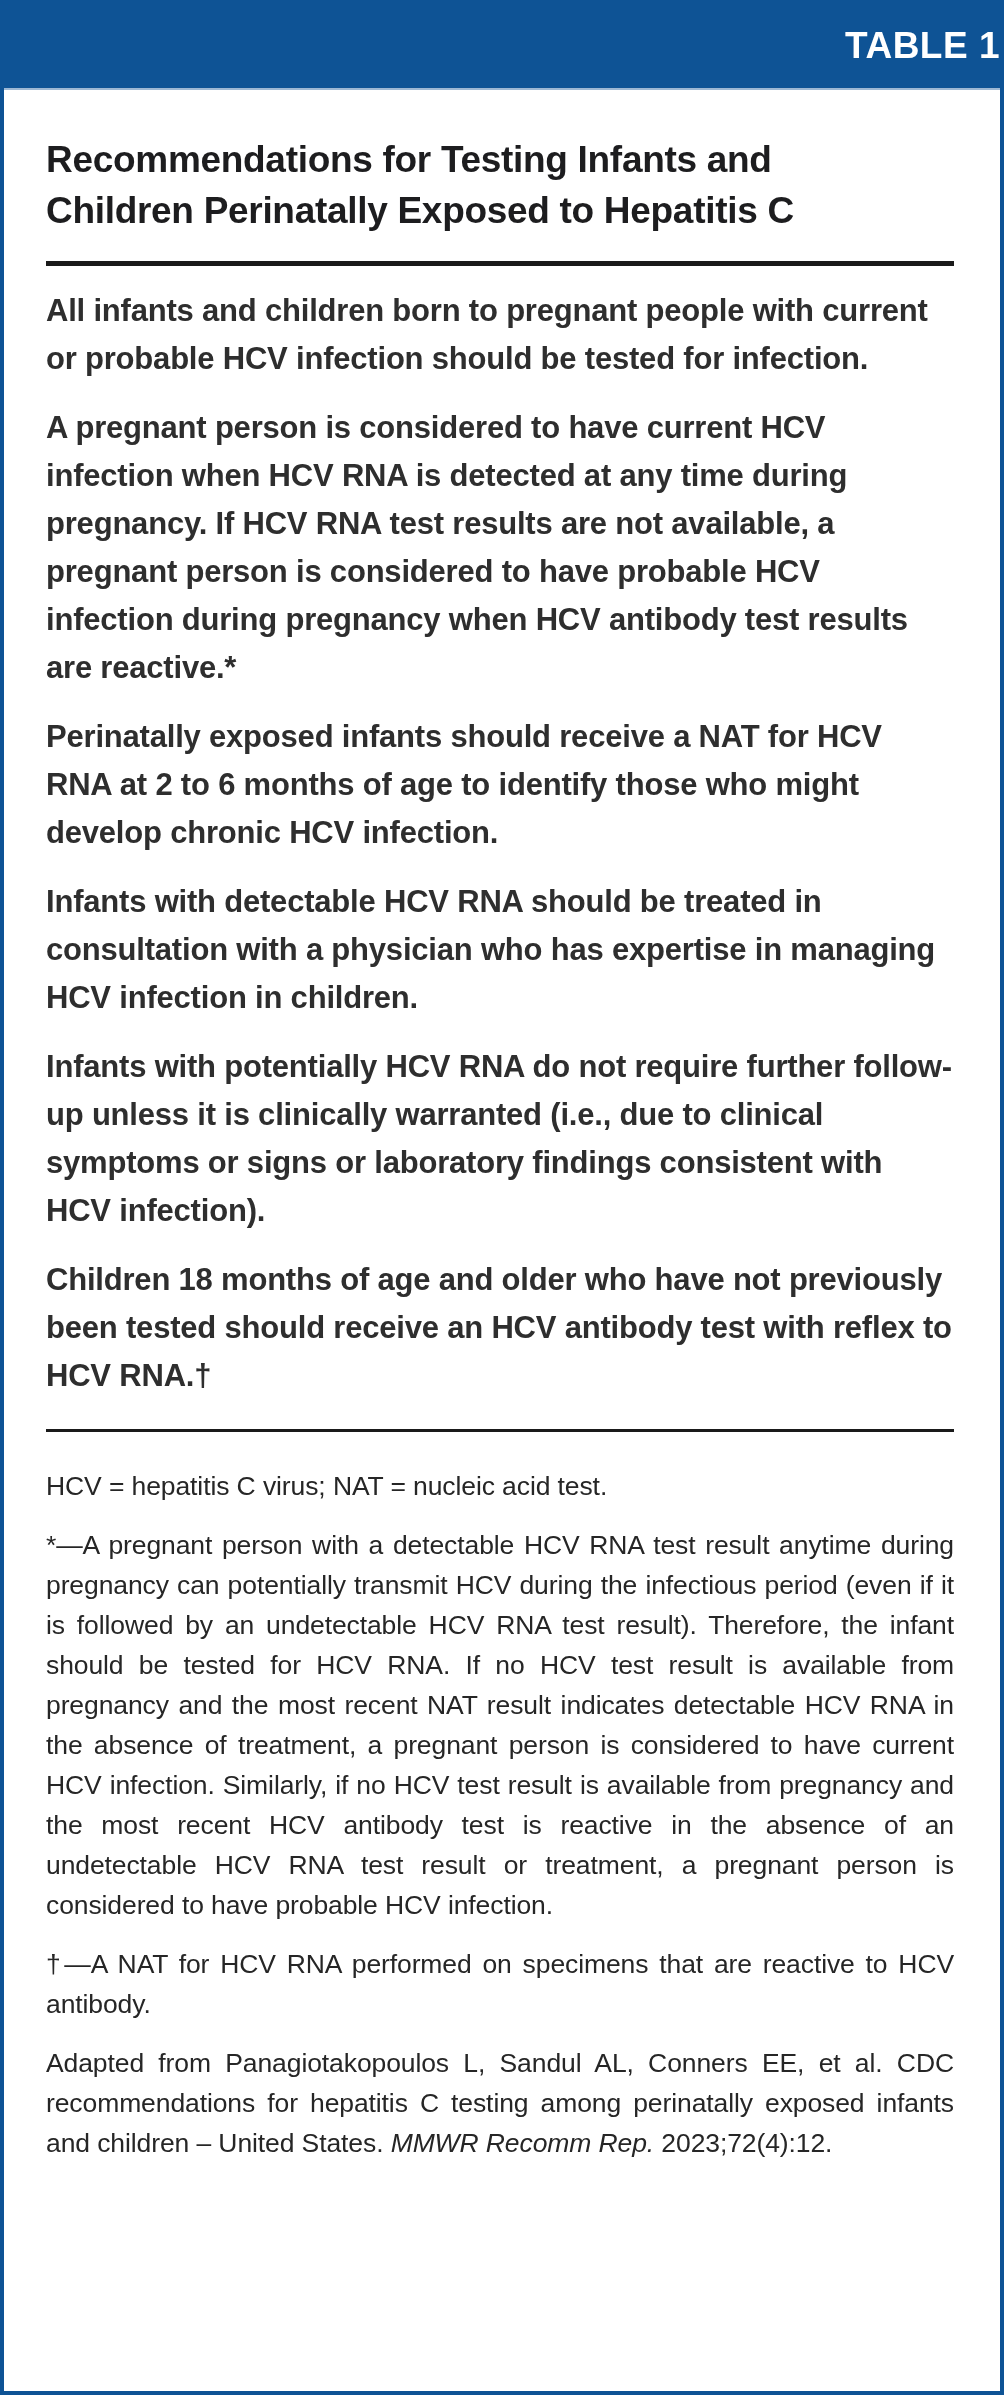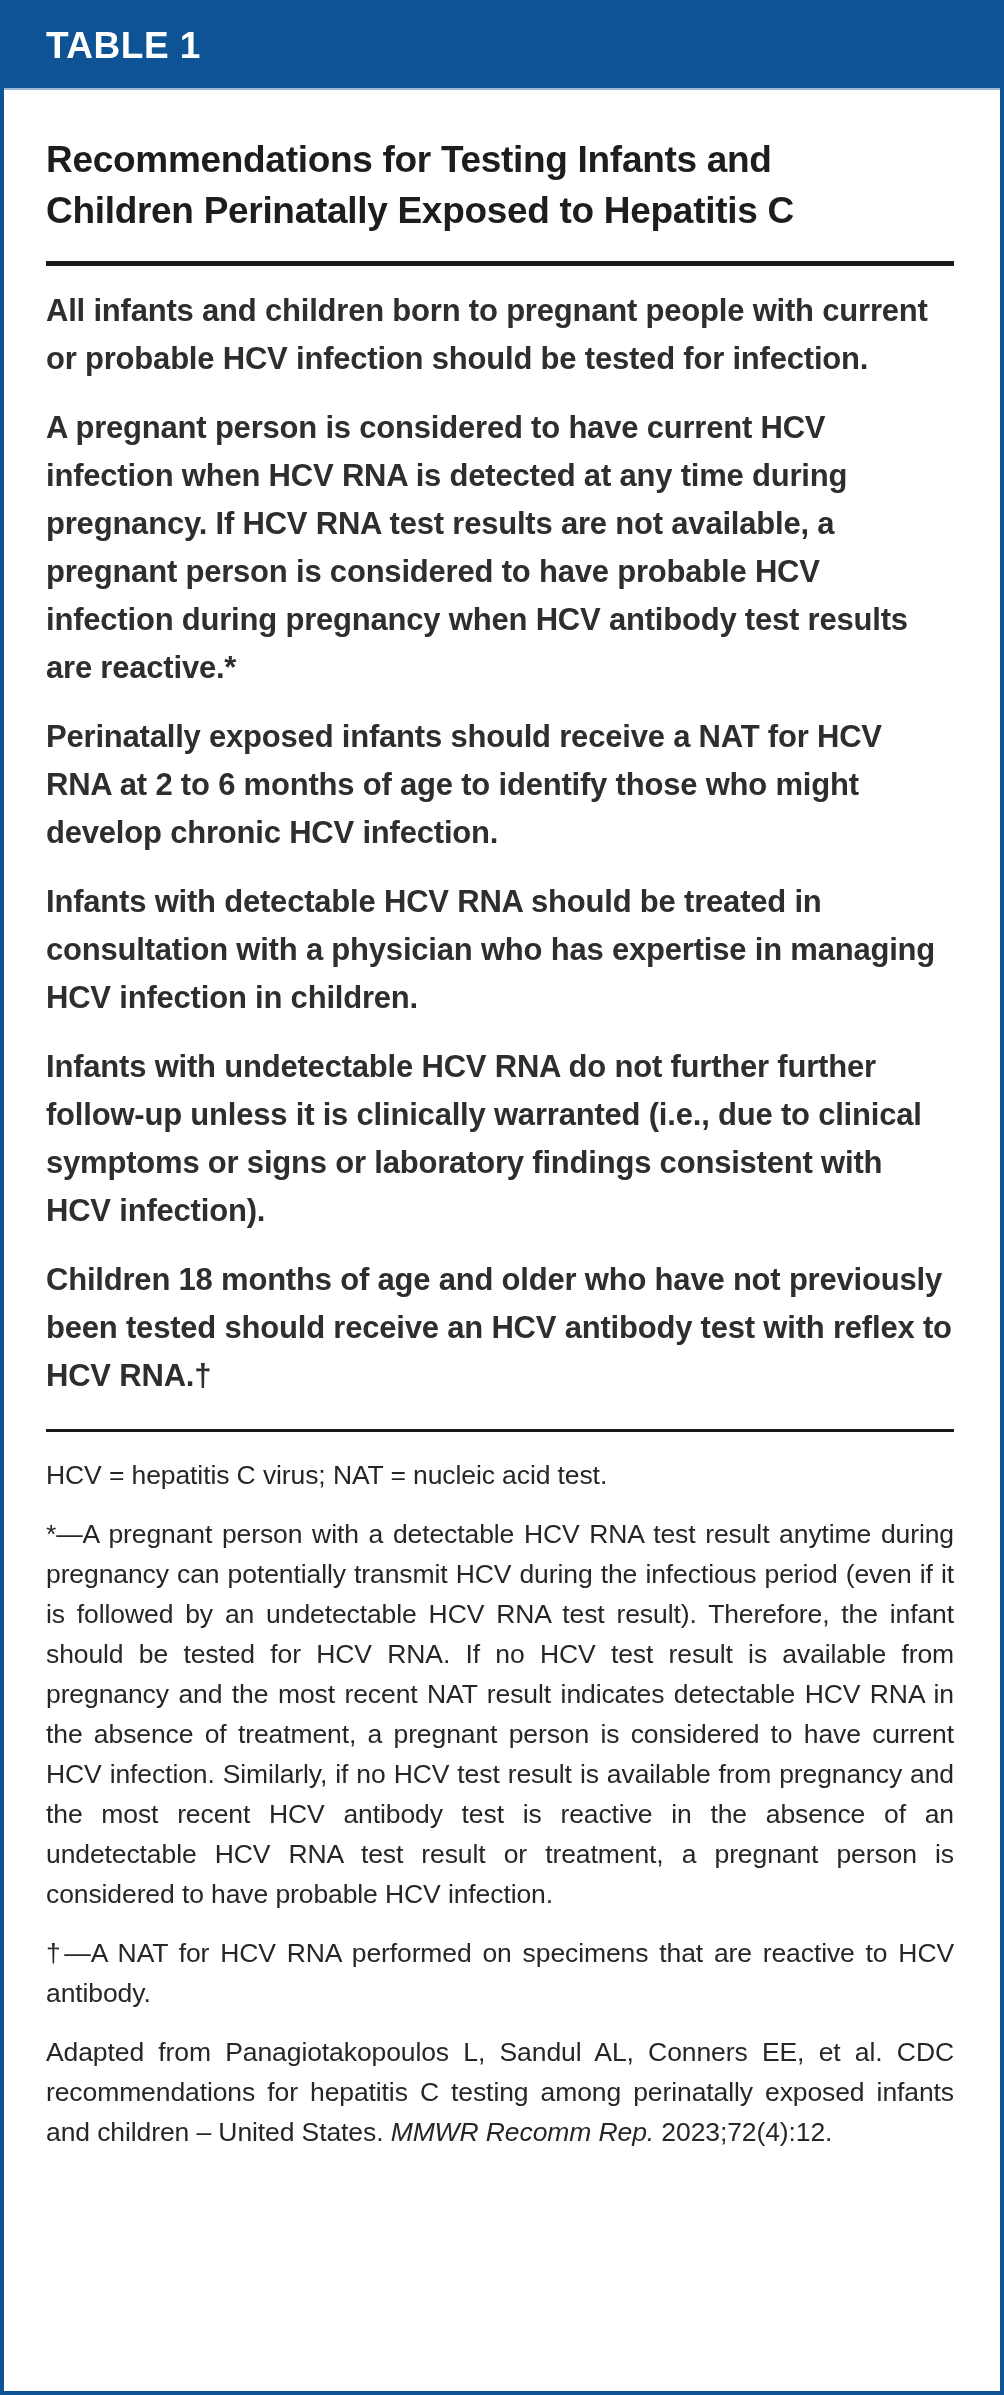--- a/index.html
+++ b/index.html
@@ -16,20 +16,21 @@
     background: #ffffff;
     display: flex; flex-direction: column;
   }
   .table-header {
     background: #0e5395;
     height: 84px;
     flex: 0 0 auto;
     display: flex; align-items: center;
     padding-left: 42px;
     border-bottom: 2px solid #9db8d4;
+    justify-content: flex-end;
   }
   .table-tag {
     color: #ffffff;
     font-weight: bold;
     font-size: 37px;
     letter-spacing: 0.5px;
   }
   .content {
     padding: 44px 46px 0 42px;
   }
@@ -60,42 +61,42 @@
     margin: 21px 0 0 0;
     letter-spacing: -0.2px;
     font-weight: bold;
   }
   .abbrev, .footnote, .citation {
     font-size: 26.5px;
     line-height: 40px;
     color: #262626;
     letter-spacing: -0.1px;
   }
-  .abbrev { margin: 23px 0 0 0; }
+  .abbrev { margin: 34px 0 0 0; }
   .footnote { margin: 19px 0 0 0; text-align: justify; }
   .citation { margin: 19px 0 0 0; text-align: justify; }
   .citation .ital { font-style: italic; }
 </style>
 </head>
 <body>
 
 <div class="table-card">
   <div class="table-header">
     <span class="table-tag">TABLE 1</span>
   </div>
   <div class="content">
     <div class="table-title">Recommendations for Testing Infants and
 Children Perinatally Exposed to Hepatitis C</div>
     <hr class="rule-thick">
 
     <p class="reco">All infants and children born to pregnant people with current or probable HCV infection should be tested for infection.</p>
     <p class="reco">A pregnant person is considered to have current HCV infection when HCV RNA is detected at any time during pregnancy. If HCV RNA test results are not available, a pregnant person is considered to have probable HCV infection during pregnancy when HCV antibody test results are reactive.*</p>
     <p class="reco">Perinatally exposed infants should receive a NAT for HCV RNA at 2 to 6 months of age to identify those who might develop chronic HCV infection.</p>
     <p class="reco">Infants with detectable HCV RNA should be treated in consultation with a physician who has expertise in managing HCV infection in children.</p>
-    <p class="reco">Infants with undetectable HCV RNA do not further further follow-up unless it is clinically warranted (i.e., due to clinical symptoms or signs or laboratory findings consistent with HCV infection).</p>
+    <p class="reco">Infants with potentially HCV RNA do not require further follow-up unless it is clinically warranted (i.e., due to clinical symptoms or signs or laboratory findings consistent with HCV infection).</p>
     <p class="reco">Children 18 months of age and older who have not previously been tested should receive an HCV antibody test with reflex to HCV RNA.†</p>
 
     <hr class="rule-thin">
 
     <p class="abbrev">HCV = hepatitis C virus; NAT = nucleic acid test.</p>
     <p class="footnote">*—A pregnant person with a detectable HCV RNA test result anytime during pregnancy can potentially transmit HCV during the infectious period (even if it is followed by an undetectable HCV RNA test result). Therefore, the infant should be tested for HCV RNA. If no HCV test result is available from pregnancy and the most recent NAT result indicates detectable HCV RNA in the absence of treatment, a pregnant person is considered to have current HCV infection. Similarly, if no HCV test result is available from pregnancy and the most recent HCV antibody test is reactive in the absence of an undetectable HCV RNA test result or treatment, a pregnant person is considered to have probable HCV infection.</p>
     <p class="footnote">†—A NAT for HCV RNA performed on specimens that are reactive to HCV antibody.</p>
 
     <p class="citation"><span>Adapted from Panagiotakopoulos L, Sandul AL, Conners EE, et al. CDC recommendations for hepatitis C testing among perinatally exposed infants and children – United States. </span><span class="ital">MMWR Recomm Rep.</span><span> 2023;72(4):12.</span></p>
   </div>

